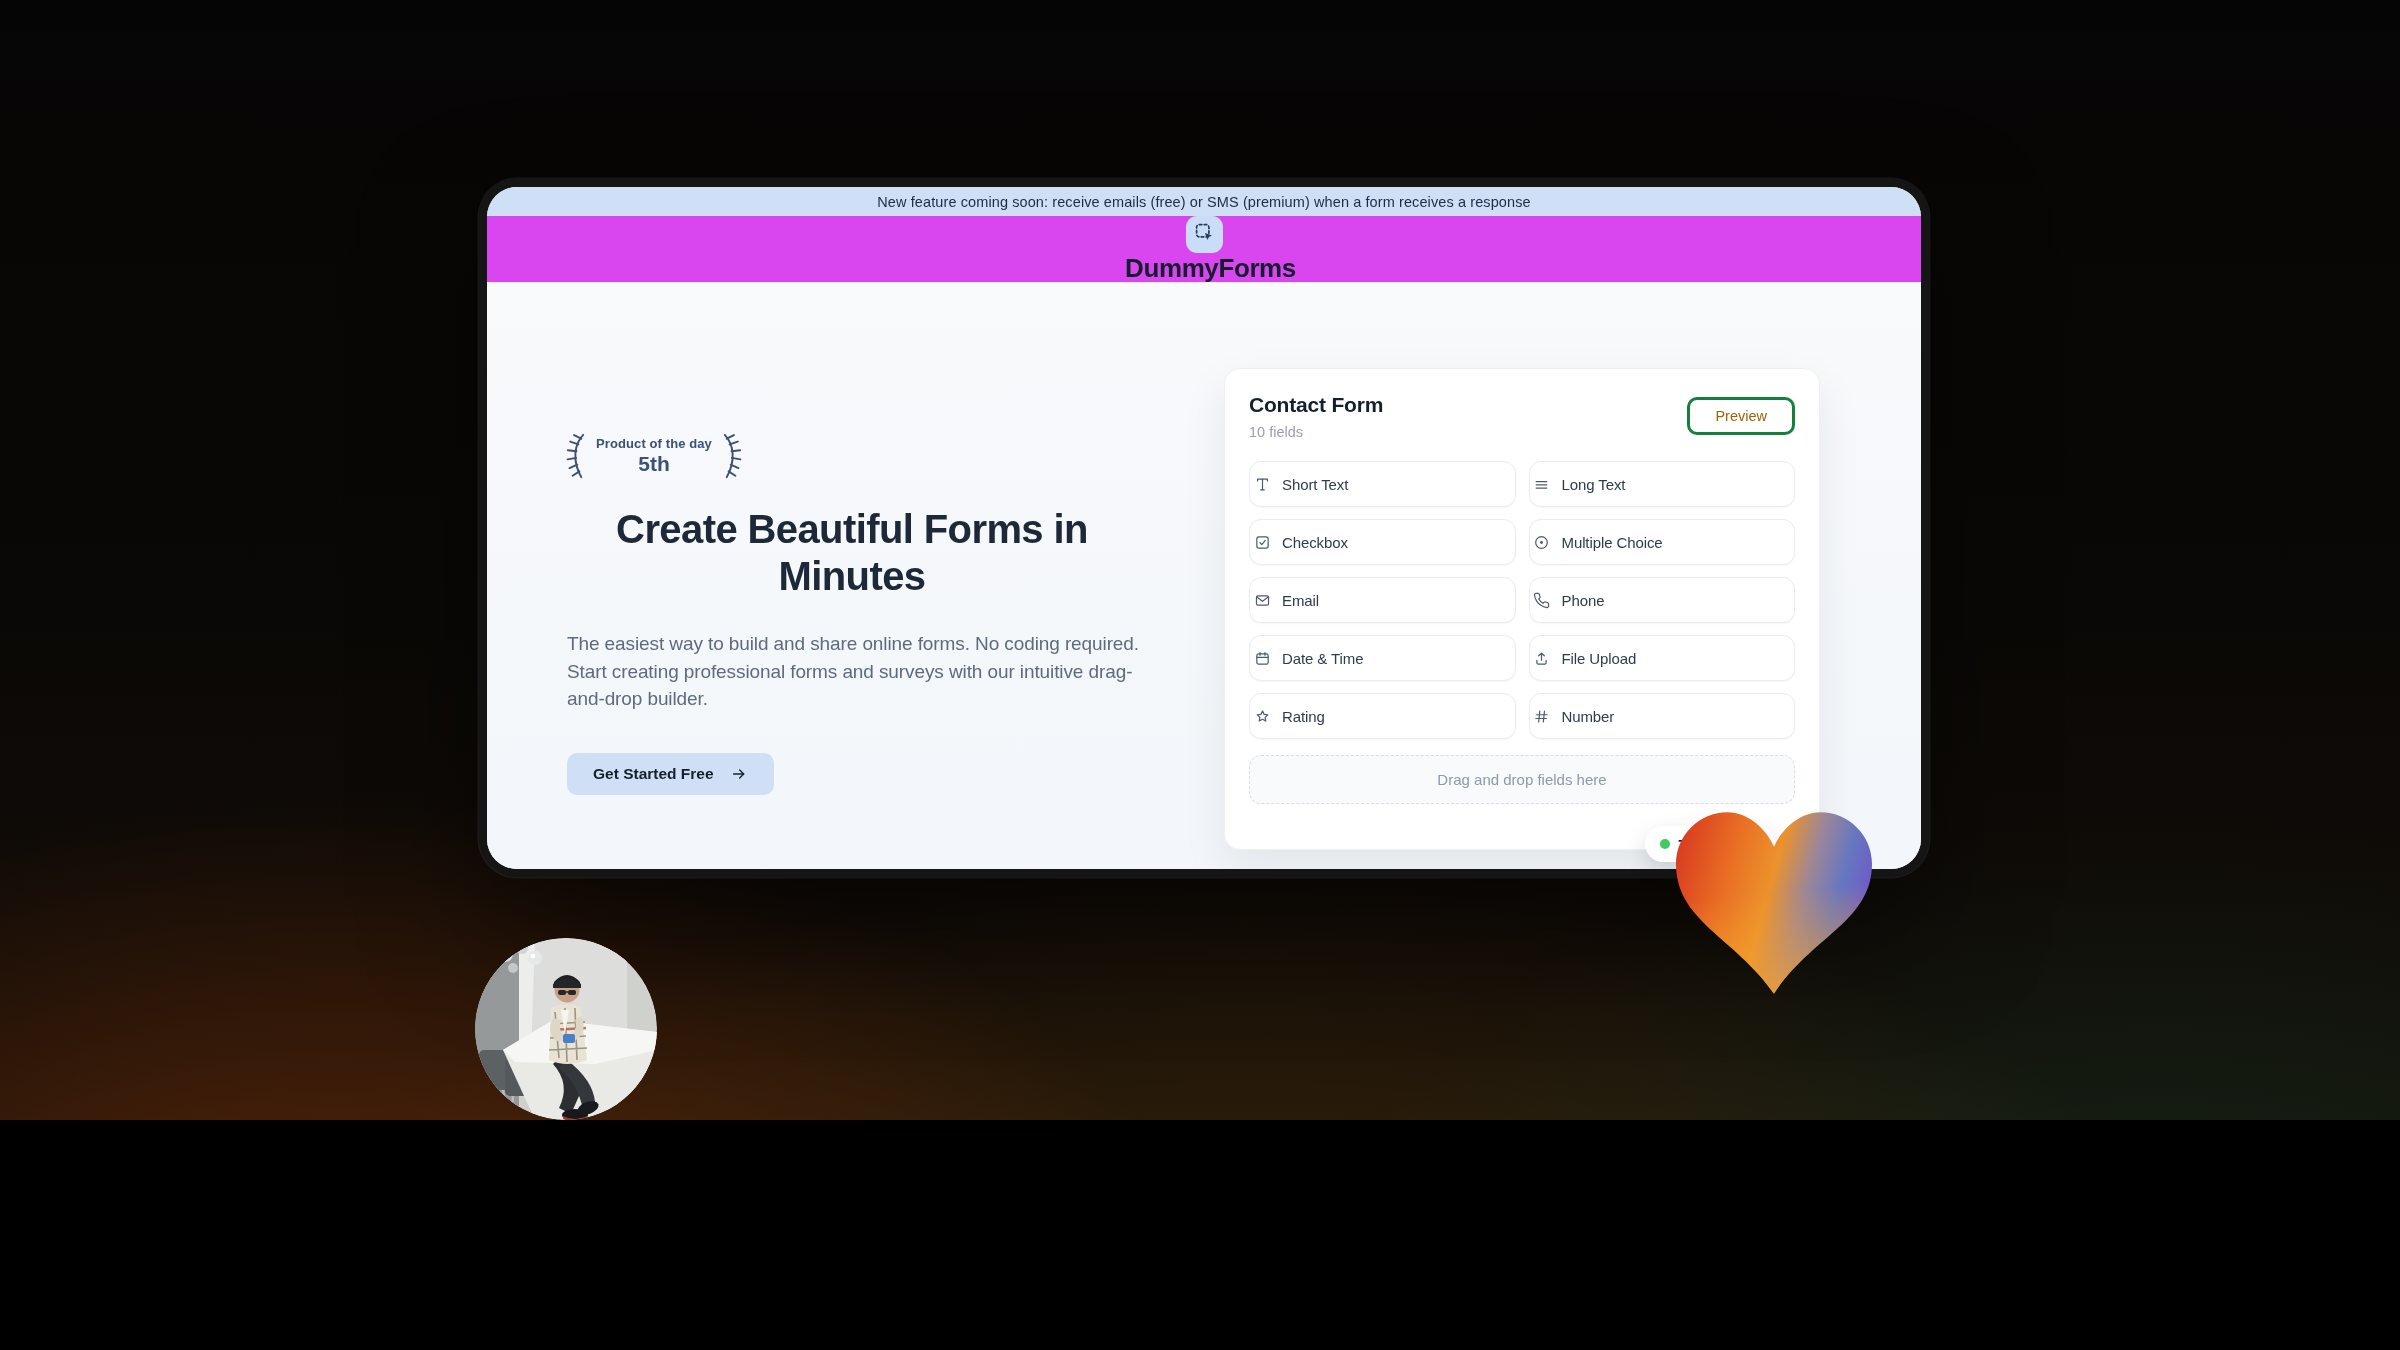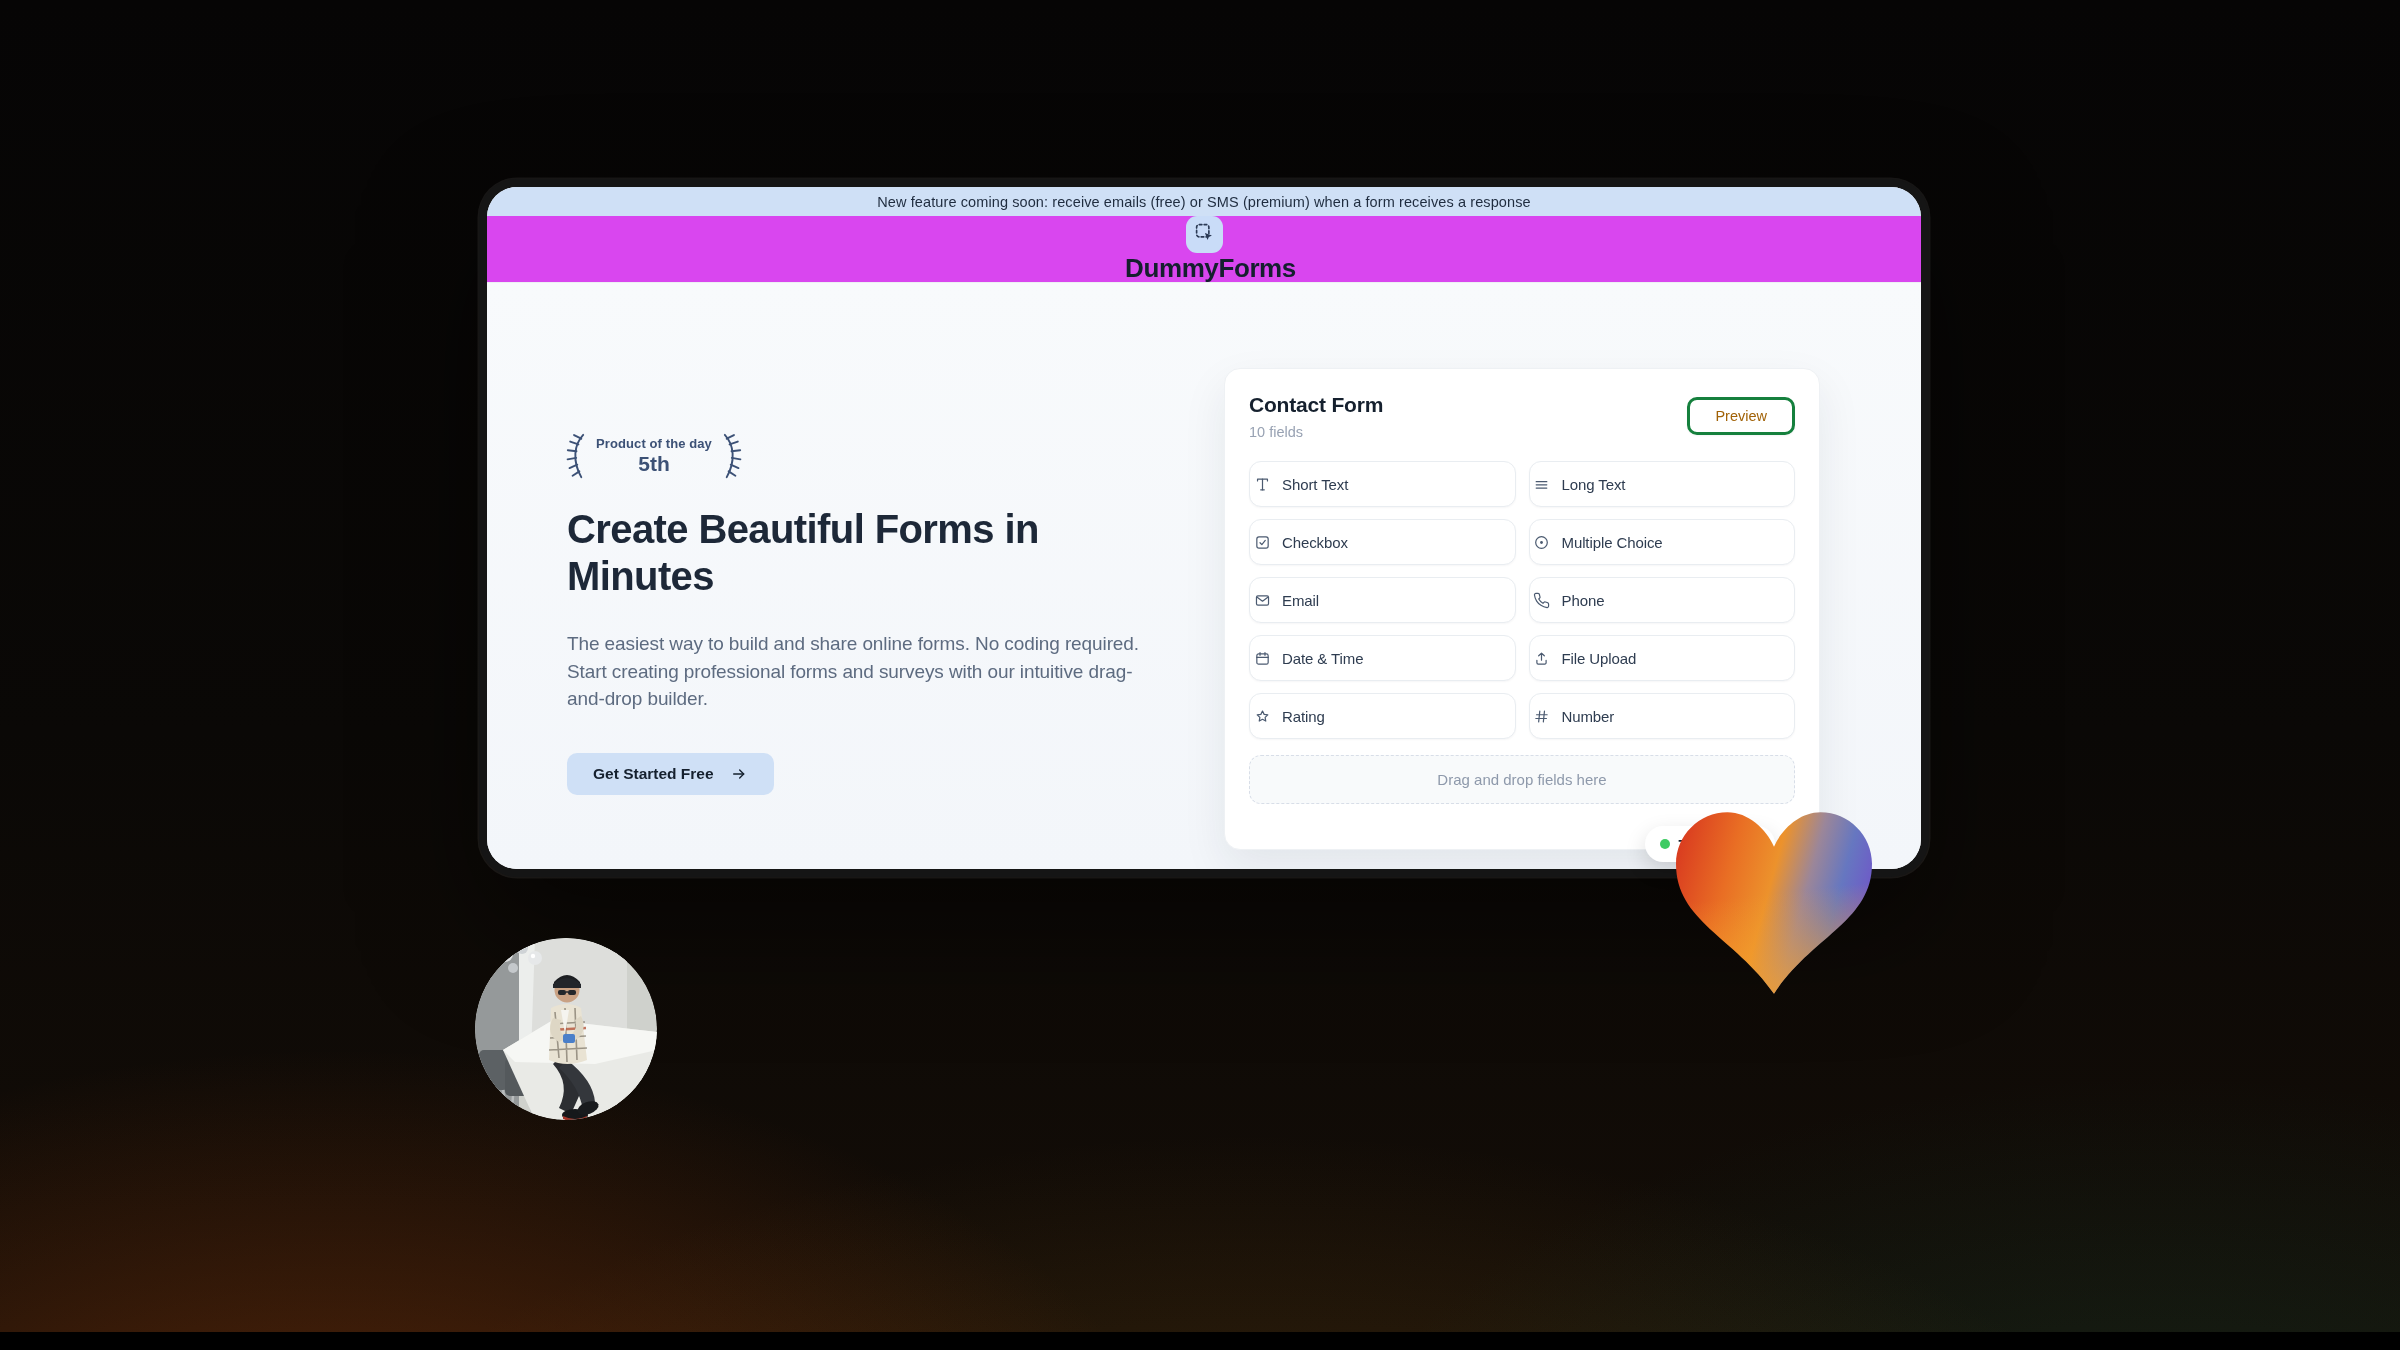--- a/index.html
+++ b/index.html
@@ -5,21 +5,21 @@
   :root{
     --accent:#cfe0f6;
     --navy:#1b2637;
     --green:#3ecb63;
     --muted:#5d6b80;
     --stroke:#4b5a70;
   }
   *{margin:0;padding:0;box-sizing:border-box;font-family:"Liberation Sans",sans-serif;}
   html,body{background:#000;}
   .stage{
-    position:relative;width:2400px;height:1332px;overflow:hidden;
+    position:relative;width:2400px;height:1120px;overflow:hidden;
     background:
       radial-gradient(1500px 900px at 14% 118%, rgba(166,68,12,.50), rgba(0,0,0,0) 58%),
       radial-gradient(1700px 950px at 52% 128%, rgba(140,94,22,.38), rgba(0,0,0,0) 60%),
       radial-gradient(1500px 900px at 90% 120%, rgba(22,92,66,.32), rgba(0,0,0,0) 58%),
       linear-gradient(180deg,#060505 0%,#0a0806 55%,#140d07 100%);
     text-decoration: underline;
   }
 
   
   .app-window{
@@ -54,21 +54,21 @@
   .hero-left{position:absolute;left:80px;top:147px;width:600px;}
   .award-badge{display:flex;align-items:center;gap:8px;color:#3c5176;margin-left:-4px;}
   .award-texts{text-align:center;}
   .award-top{font-size:13px;font-weight:700;letter-spacing:.1px;}
   .award-rank{font-size:21px;font-weight:800;margin-top:1px;}
   .laurel{width:25px;height:52px;}
   .laurel.right{transform:scaleX(-1);}
 
   .hero-h1{
     margin-top:24px;font-size:40px;line-height:47px;font-weight:800;
-    color:#1d2838;letter-spacing:-.6px;max-width:570px;
+    color:#1d2838;letter-spacing:-.6px;max-width:570px;text-align:center;
   }
   .hero-p{
     margin-top:30px;font-size:19px;line-height:27.5px;color:var(--muted);
     max-width:600px;letter-spacing:-.1px;
   }
   .cta-btn{
     margin-top:40px;display:inline-flex;align-items:center;gap:16px;
     background:var(--accent);border:none;border-radius:10px;cursor:pointer;
     padding:12px 26px;font-size:15.5px;font-weight:600;color:#15202e;
   }

